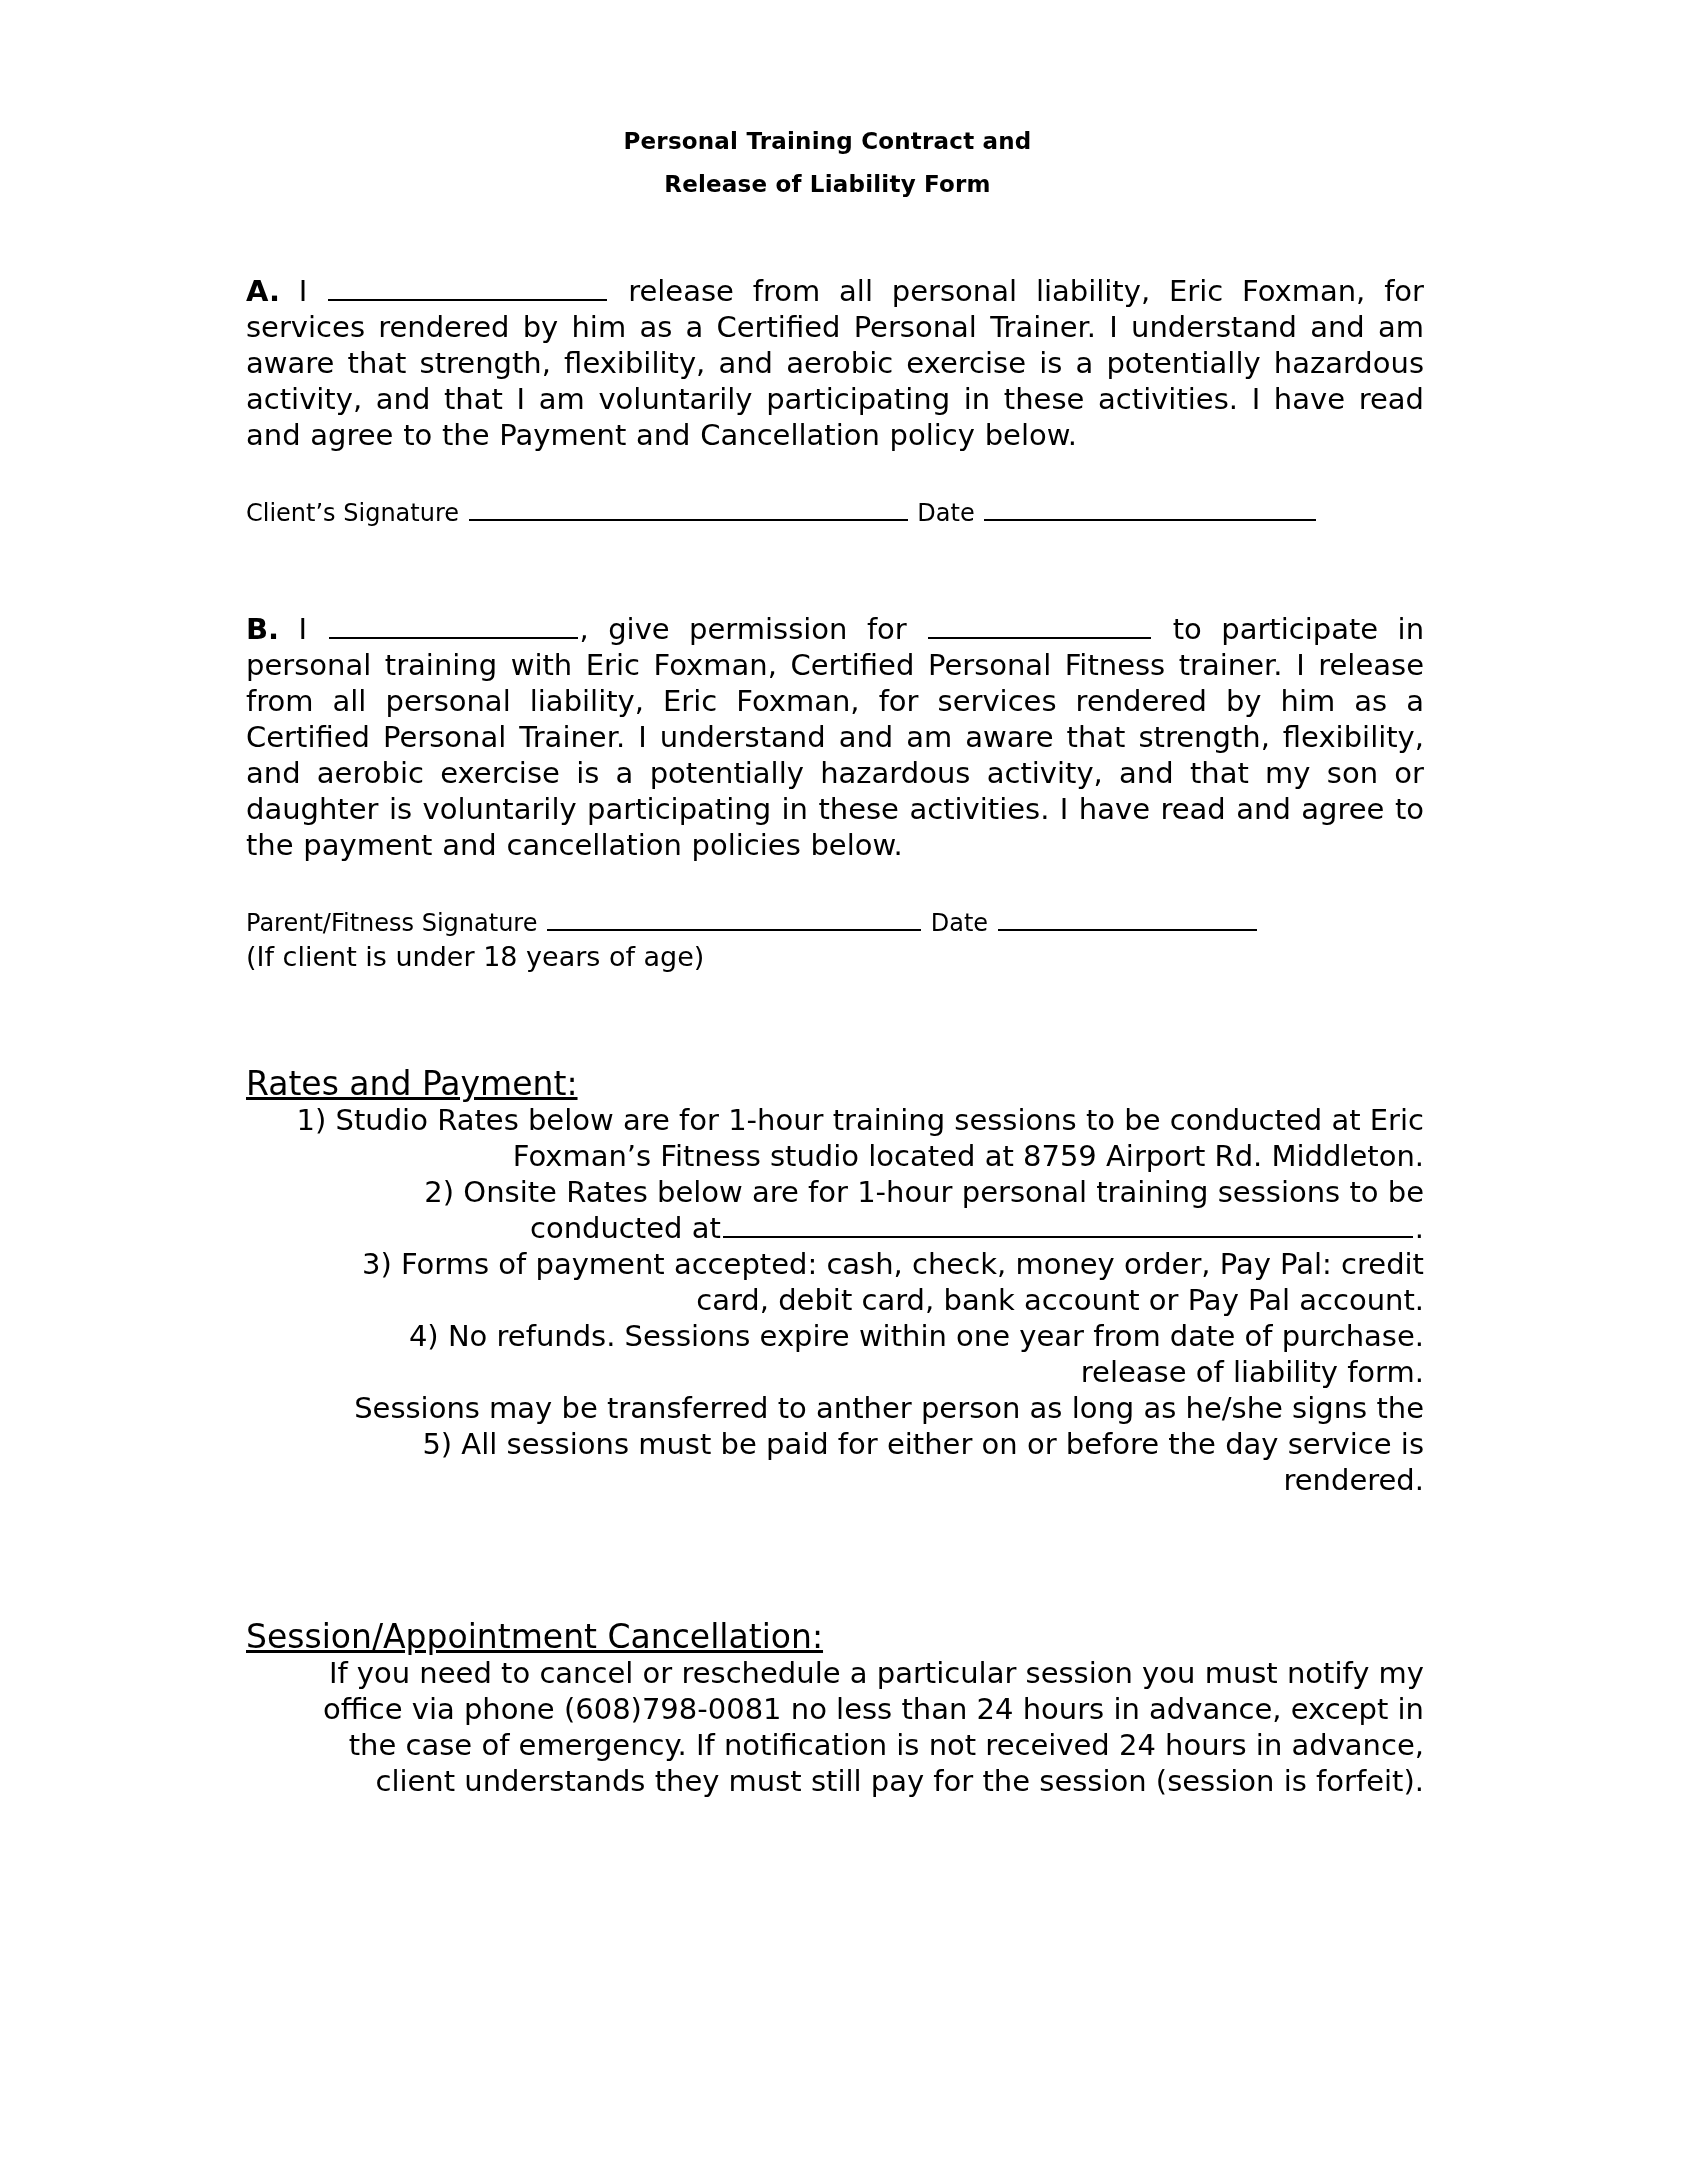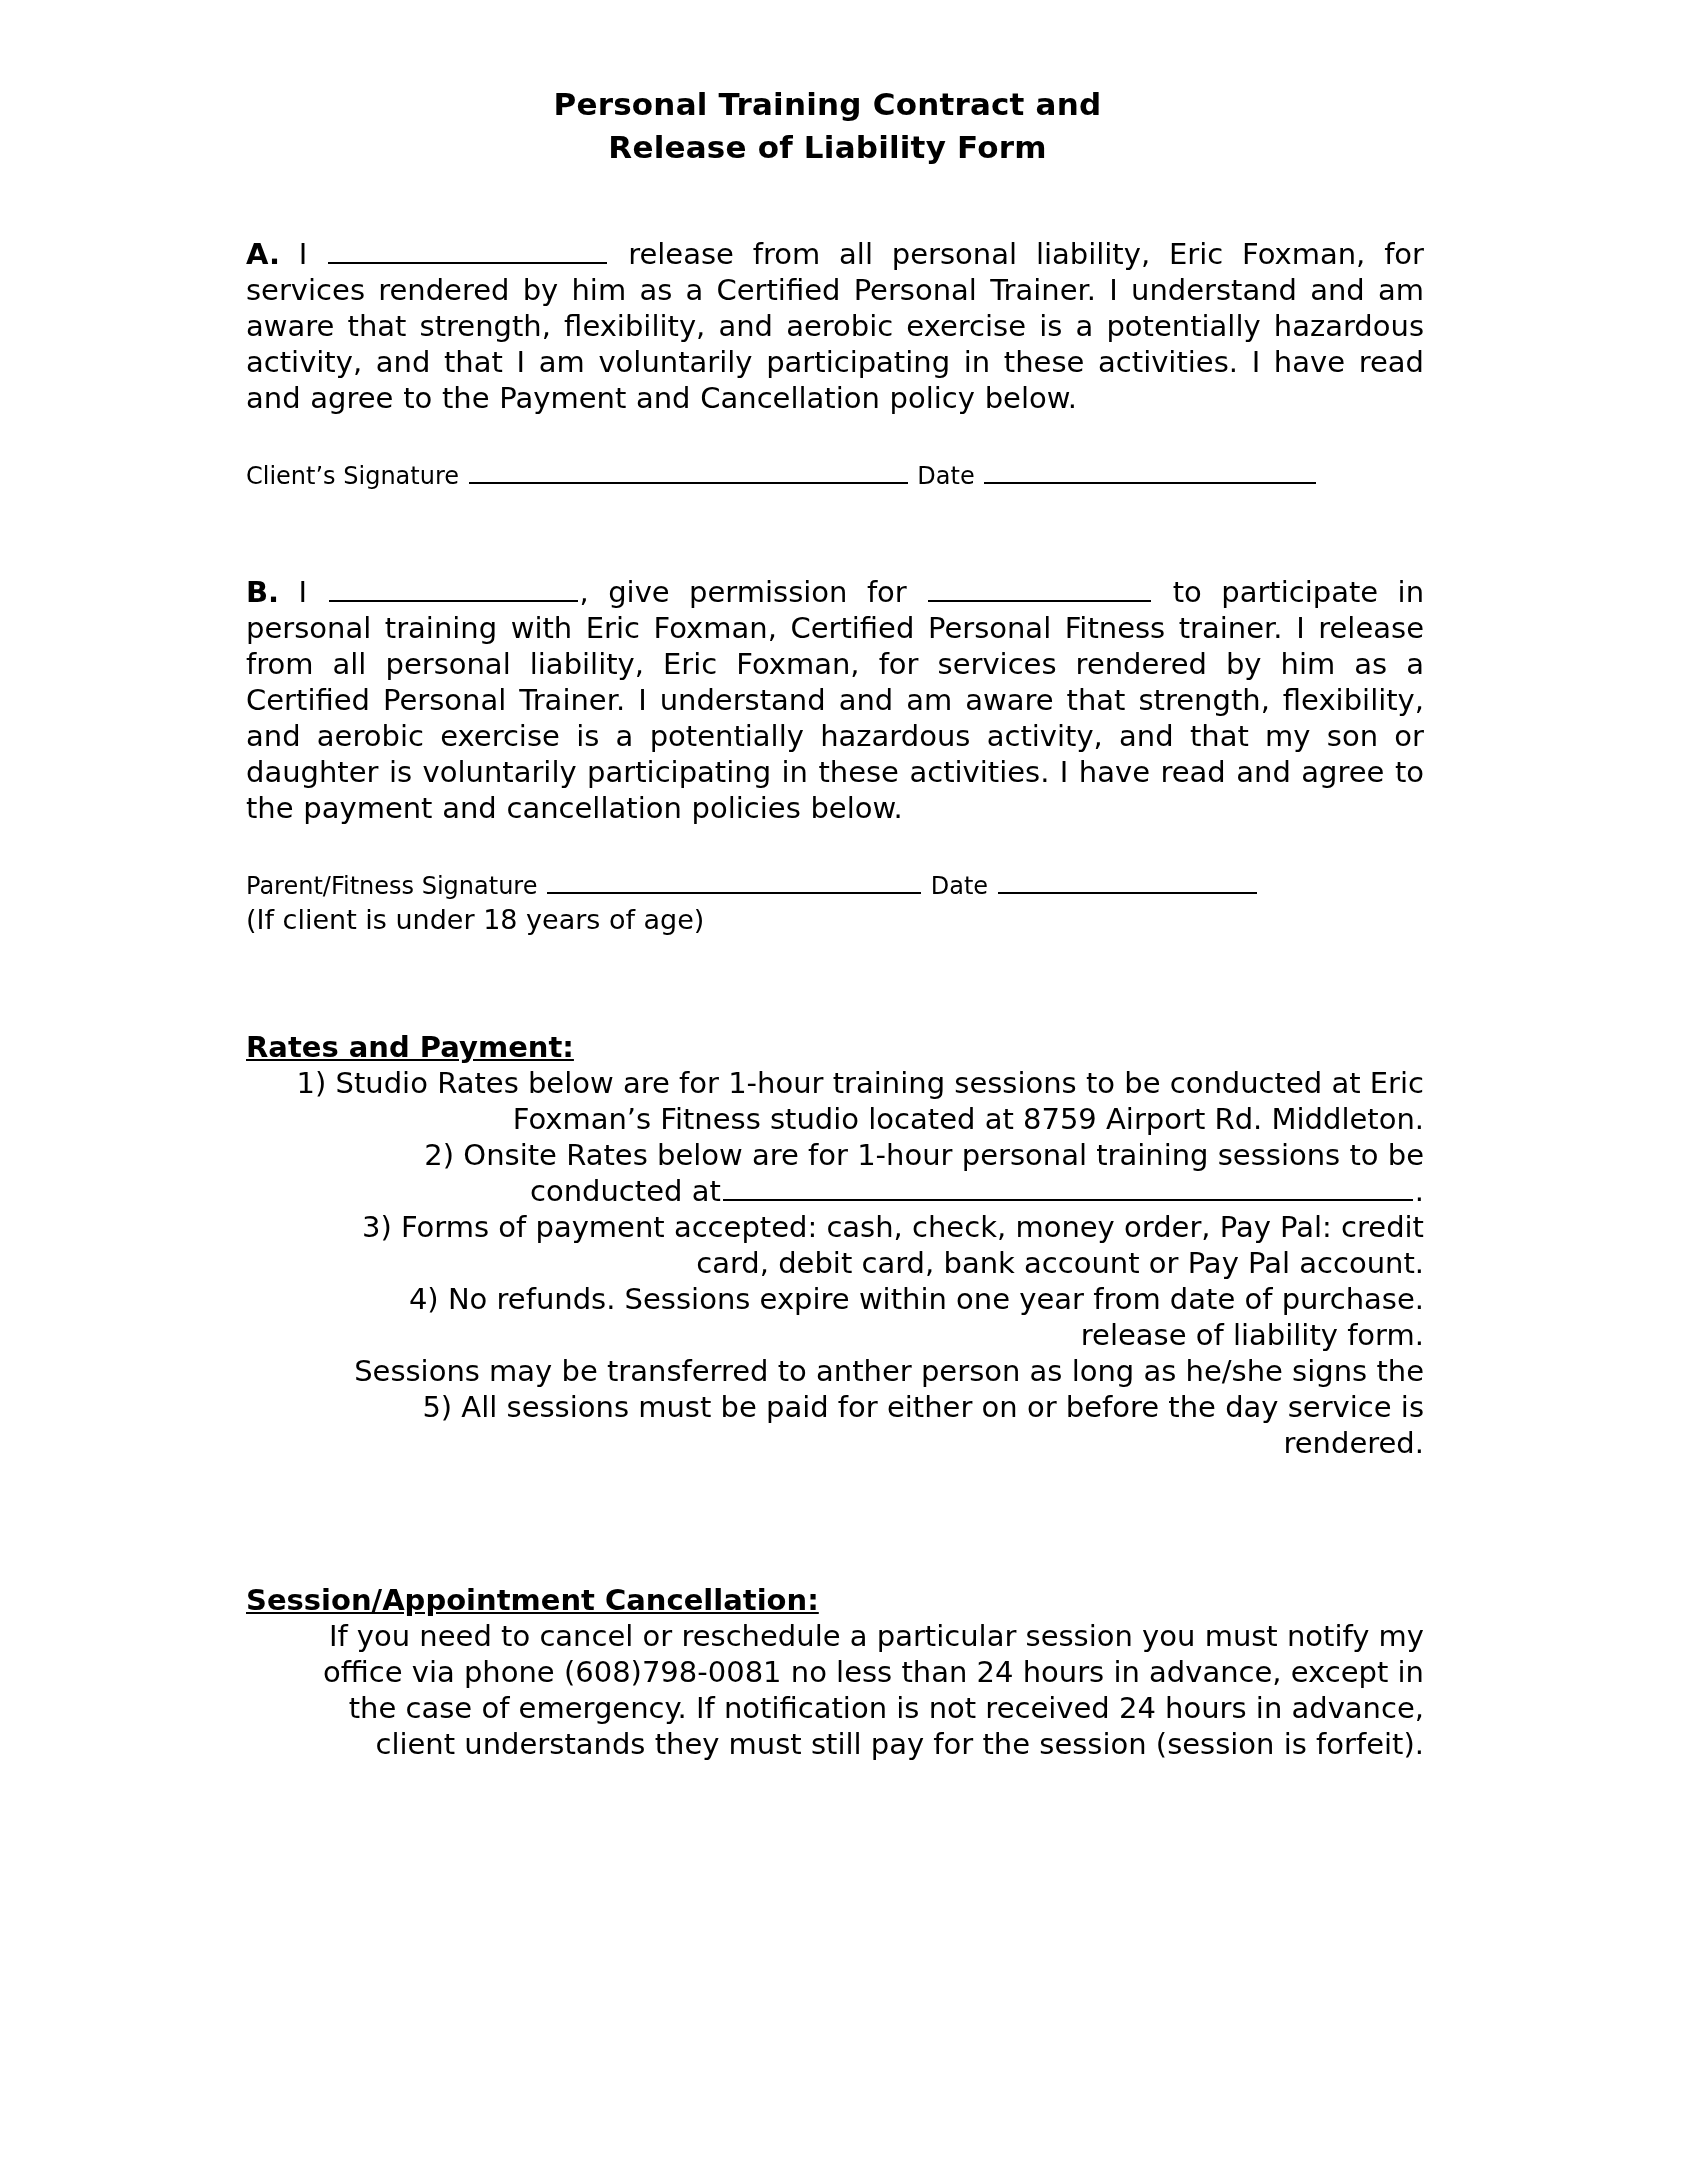--- a/index.html
+++ b/index.html
@@ -25,25 +25,25 @@
     position: absolute;
     left: 246px;
     top: 0;
     width: 1178px;
   }
 
   
   .doc-title {
     text-align: center;
     font-weight: bold;
-    font-size: 31px;
+    font-size: 23px;
     line-height: 43px;
     letter-spacing: 0.2px;
     margin: 0;
-    padding-top: 83px;
+    padding-top: 120px;
     width: 1163px;
   }
   .doc-title .title-line { display: block; }
 
   
   .para {
     font-size: 29px;
     line-height: 36px;
     margin: 0;
     text-align: justify;
@@ -76,23 +76,23 @@
     margin: 0;
     white-space: nowrap;
   }
   .sig-note {
     font-size: 27px;
     line-height: 31px;
     margin: 0;
   }
 
   .section-head {
-    font-size: 29px;
+    font-size: 33px;
     line-height: 36px;
-    font-weight: bold;
+    font-weight: normal;
     text-decoration: underline;
     margin: 0;
     display: inline-block;
   }
   .section-head-wrap { margin: 0; }
 
   .list-line {
     font-size: 29px;
     line-height: 36px;
     margin: 0;

